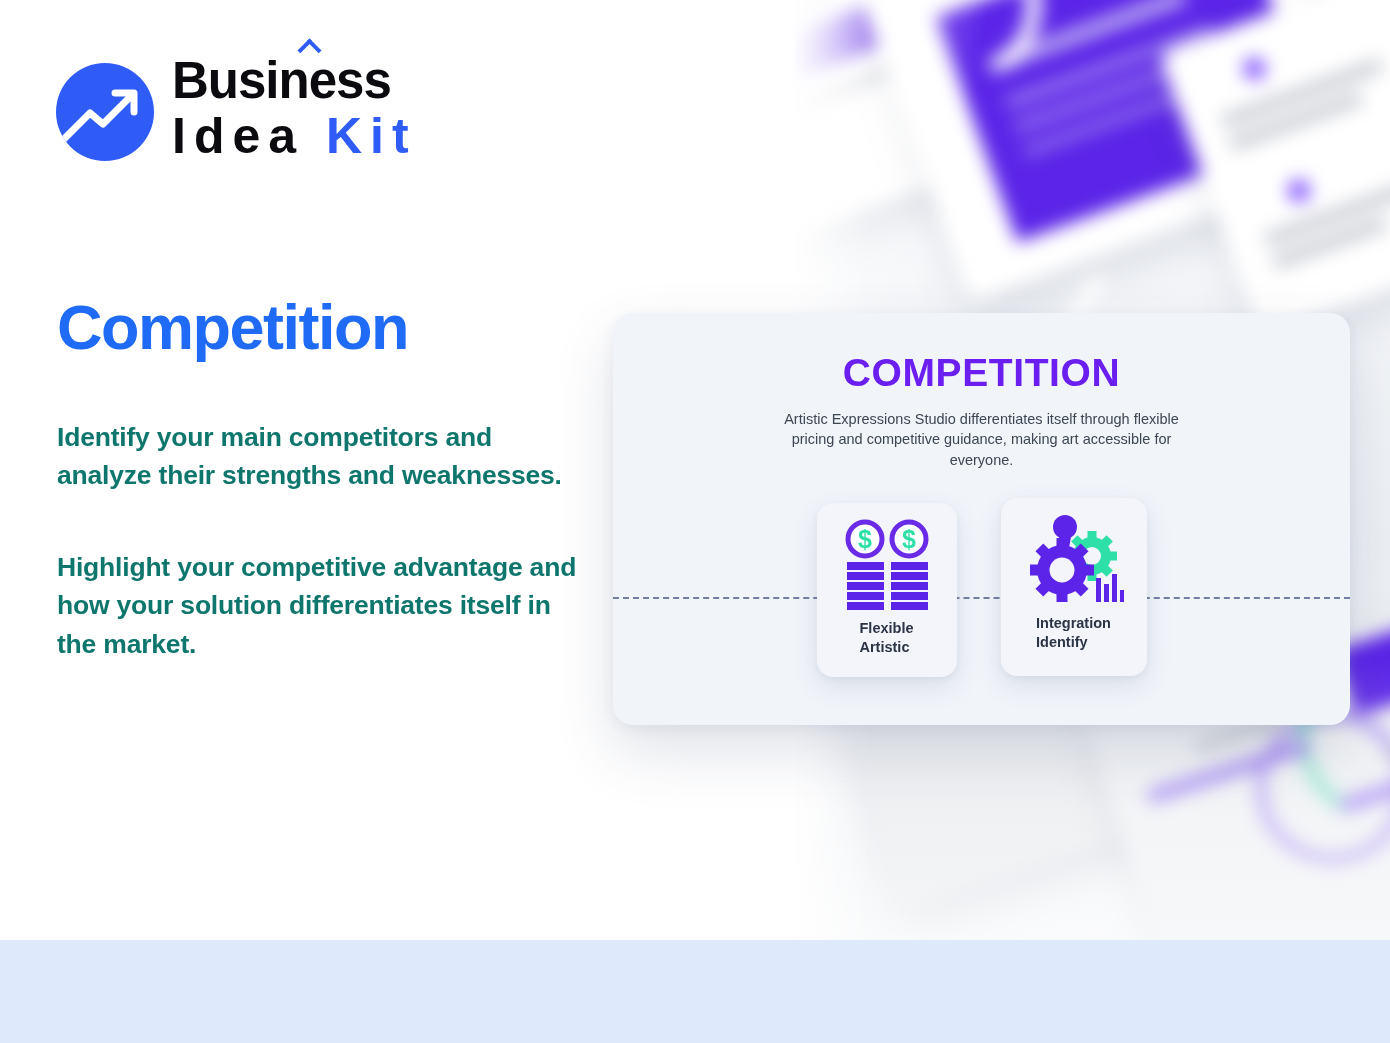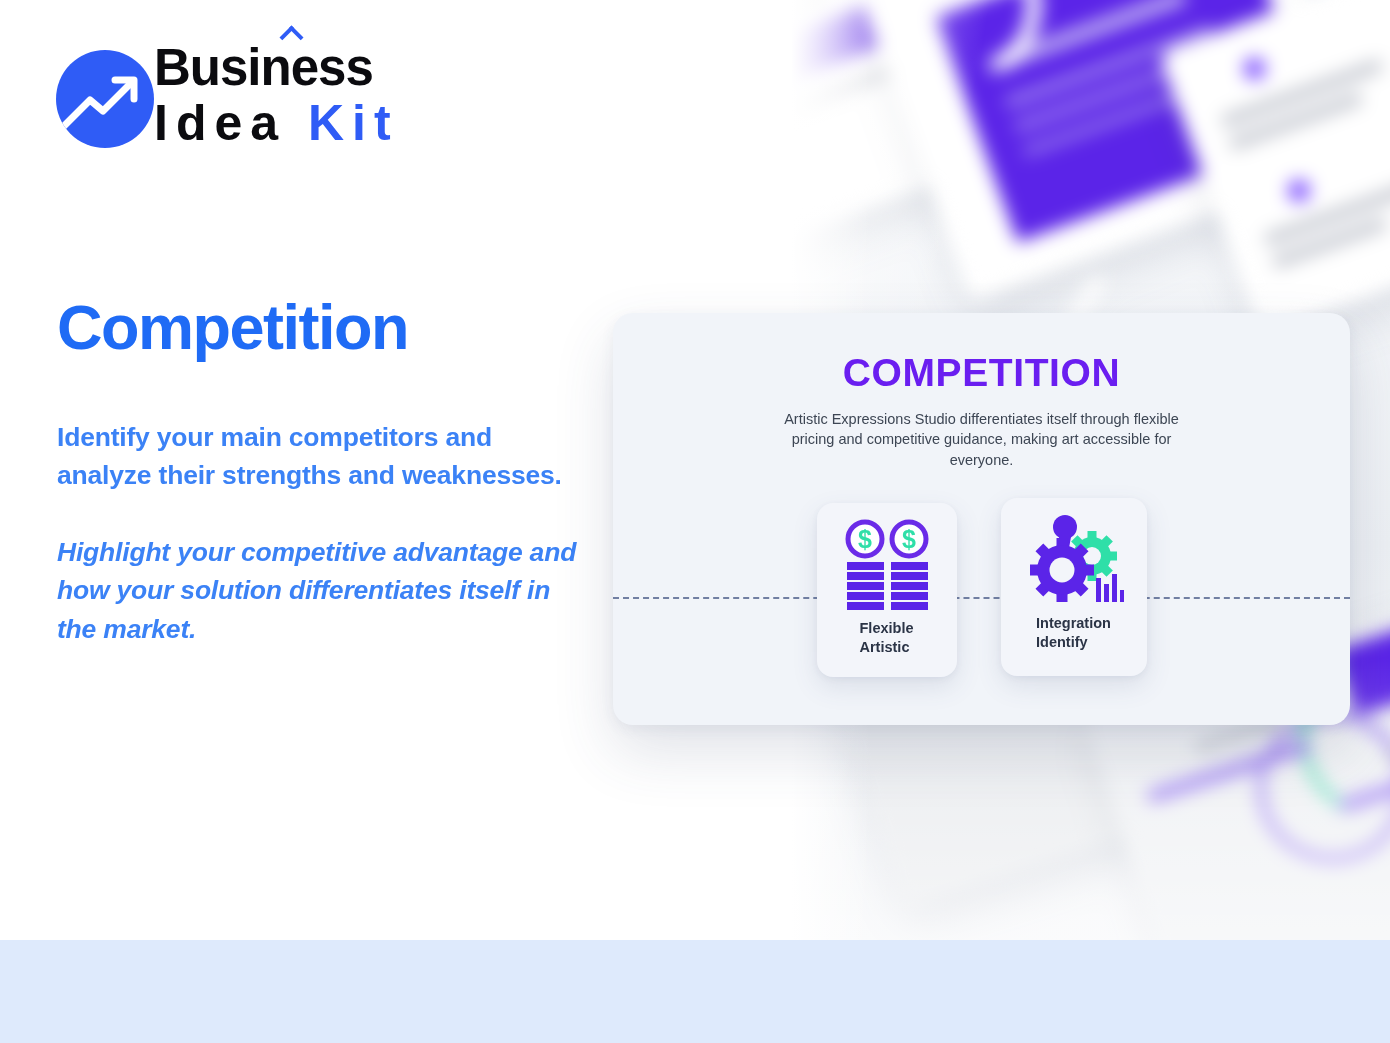--- a/index.html
+++ b/index.html
@@ -54,21 +54,21 @@
   }
 
   
   .photo-feather {
     position:absolute; left:760px; top:0; width:110px; height:940px;
     background:linear-gradient(90deg,#ffffff 0%, #ffffff 28%, rgba(255,255,255,0) 100%);
     pointer-events:none;
   }
 
   
-  .logo { position:absolute; left:56px; top:44px; display:flex; align-items:center; }
+  .logo { position:absolute; left:56px; top:57px; display:flex; align-items:center; gap:18px; }
   .logo-mark { width:98px; height:98px; border-radius:50%; background:#2f5cf6; position:relative; }
   .logo-words { position:relative; top:-2px; }
   .logo-line1 {
     font-size:51px; font-weight:700; letter-spacing:-1px; color:#0b0b0f; line-height:1;
     position:relative;
   }
   .logo-hat {
     position:absolute; left:129px; top:-13px; width:17px; height:17px;
     border-left:4px solid #2f5cf6; border-top:4px solid #2f5cf6;
     transform:rotate(45deg);
@@ -79,24 +79,24 @@
   }
   .logo-line2 .kit { color:#2f5cf6; }
 
   
   .headline {
     position:absolute; left:57px; top:296px;
     font-size:63px; font-weight:700; color:#1f6bf5; letter-spacing:-1.5px; line-height:1;
   }
   .body-copy { position:absolute; left:57px; top:418px; width:520px; }
   .para {
-    font-size:26.5px; font-weight:700; color:#3b82f6; line-height:1.44;
+    font-size:26.5px; font-weight:700; color:#0f766e; line-height:1.44;
     letter-spacing:-.2px;
   }
-  .para + .para { margin-top:39px;font-style:italic; }
+  .para + .para { margin-top:54px; }
 
   
   .card {
     position:absolute; left:613px; top:313px; width:737px; height:412px;
     background:#f1f4f9;
     border-radius:20px;
     box-shadow:0 26px 60px rgba(60,72,110,.16), 0 4px 14px rgba(60,72,110,.07);
   }
   .card-title {
     text-align:center; margin-top:38px;

